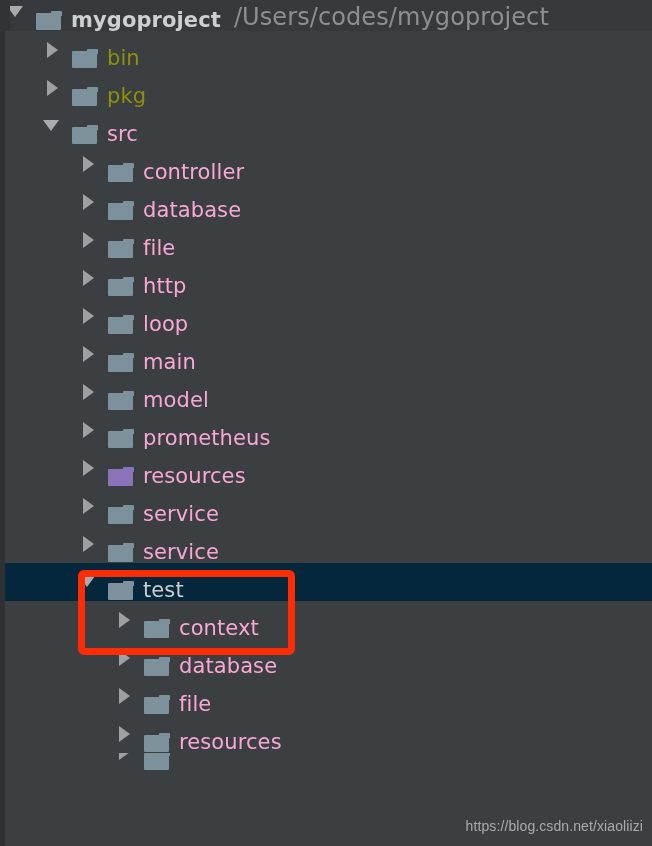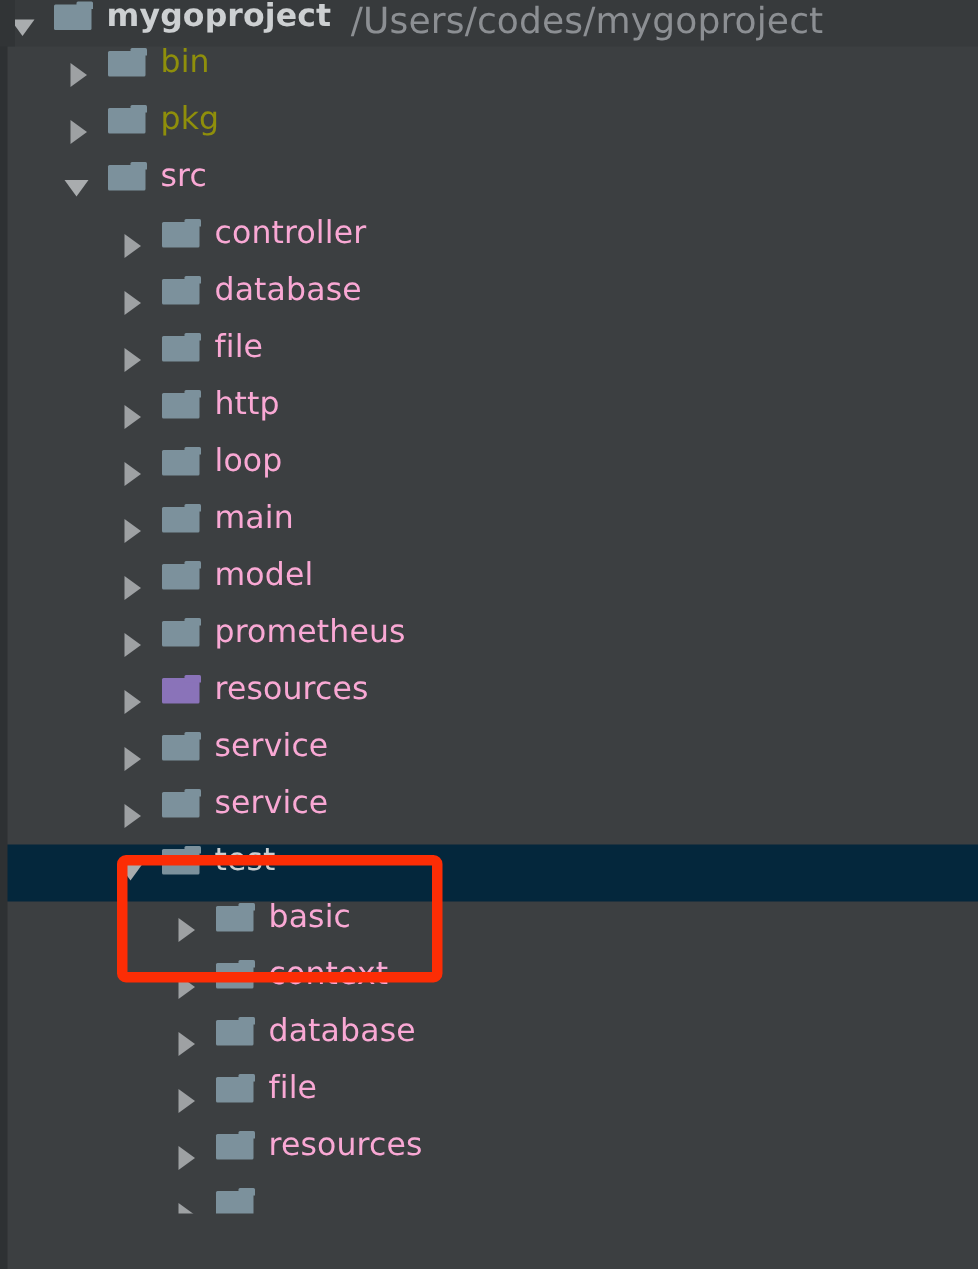--- a/index.html
+++ b/index.html
@@ -48,21 +48,21 @@
     left: 0;
     top: 0;
     width: 652px;
     z-index: 1;
   }
 
   .tree-row {
     position: relative;
     height: 38px;
     display: flex;
-    align-items: flex-start;
+    align-items: flex-end;
     white-space: nowrap;
     box-sizing: border-box;
   }
   .tree-row.root-row {
     height: 31px;
     background: #373a3c;
   }
   .tree-row.selected {
     background: #04273c;
   }
@@ -361,31 +361,20 @@
       </div>
       <div class="tree-row">
         <span class="indent" style="width: 112px;"></span>
         <span class="twisty">
           <span class="tri-right"></span>
         </span>
         <span class="folder-ico">
           <span class="body"></span>
           <span class="tab"></span>
         </span>
-        <span class="node-label">basic</span>
-      </div>
-      <div class="tree-row">
-        <span class="indent" style="width: 112px;"></span>
-        <span class="twisty">
-          <span class="tri-right"></span>
-        </span>
-        <span class="folder-ico">
-          <span class="body"></span>
-          <span class="tab"></span>
-        </span>
         <span class="node-label">context</span>
       </div>
       <div class="tree-row">
         <span class="indent" style="width: 112px;"></span>
         <span class="twisty">
           <span class="tri-right"></span>
         </span>
         <span class="folder-ico">
           <span class="body"></span>
           <span class="tab"></span>
@@ -425,14 +414,15 @@
         </span>
         <span class="node-label"></span>
       </div>
     </div>
 
   <div class="left-gutter"></div>
   <div class="left-gutter-top"></div>
 
   <div class="annotation-box"></div>
 
+  <div class="watermark">https://blog.csdn.net/xiaoliizi</div>
 
 </div>
 
 </body></html>

